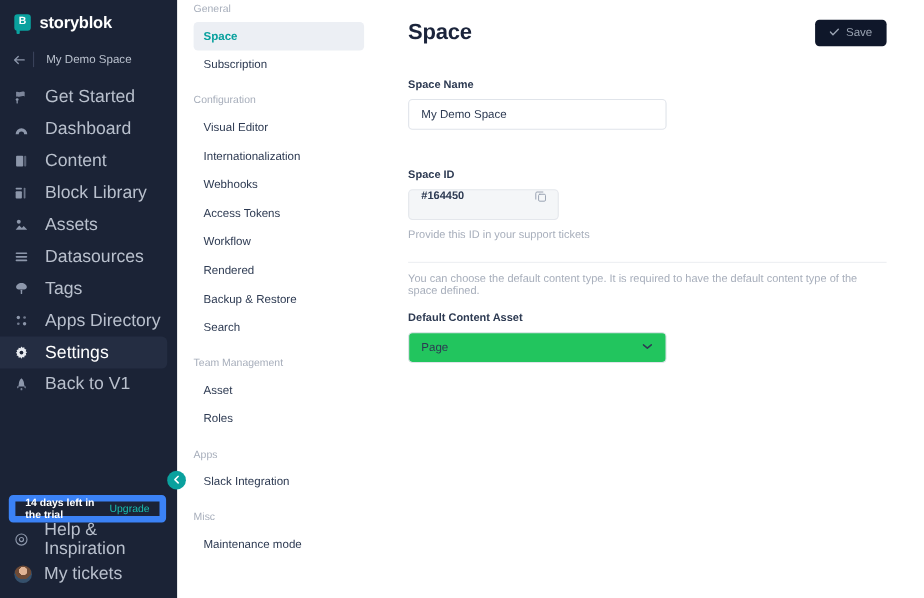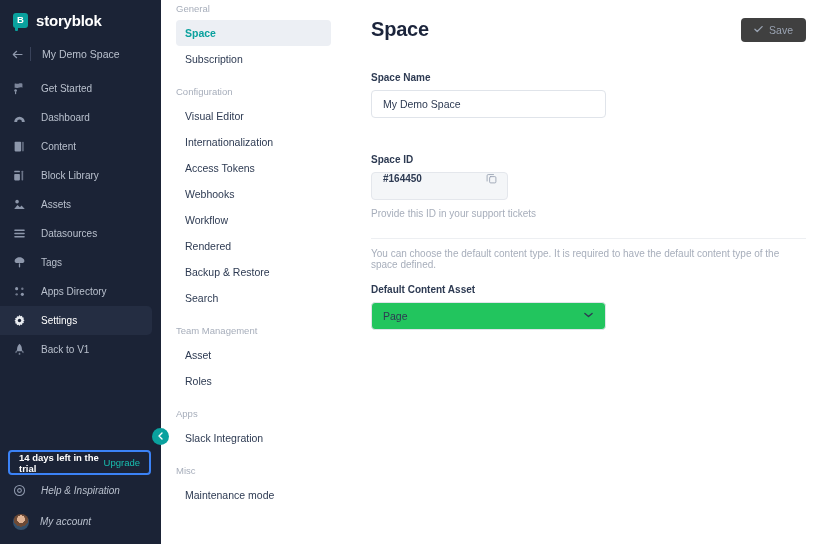--- a/index.html
+++ b/index.html
@@ -49,33 +49,33 @@
     padding-left: 13px; cursor: pointer; border-radius: 0 5px 5px 0;
     margin-right: 9px;
   }
   .nav-item.active { background: #242d42; }
   .nav-ico {
     width: 17px; height: 16px; margin-right: 11px;
     display: flex; align-items: center; justify-content: flex-start;
     color: #8d97ab;
   }
   .nav-item.active .nav-ico { color: #e8ebf0; }
-  .nav-label { color: #b9c0cd; font-size: 10px; }
+  .nav-label { color: #b9c0cd; font-size: 16px; }
   .nav-item.active .nav-label { color: #ffffff; }
 
   .sidebar-bottom { position: absolute; left: 0; bottom: 0; width: 161px; }
   .trial-box {
-    margin: 0 10px 0 8px; height: 25px; border: 2px solid #3b82f6;
+    margin: 0 10px 0 8px; height: 25px; border: 6px solid #3b82f6;
     border-radius: 4px; display: flex; align-items: center;
     justify-content: space-between; padding: 0 9px;
   }
   .trial-text { color: #ffffff; font-size: 9.5px; font-weight: bold; }
   .trial-upgrade { color: #18bfb0; font-size: 9.5px; cursor: pointer; }
   .bottom-item {
-    display: flex; align-items: center; height: 31px; padding-left: 13px; cursor: pointer; font-style: italic;
+    display: flex; align-items: center; height: 31px; padding-left: 13px; cursor: pointer;
   }
   .avatar {
     width: 16px; height: 16px; border-radius: 50%; margin-right: 11px;
     background: radial-gradient(circle at 50% 32%, #e0b394 0 28%, #6d4a36 29% 55%, #35506b 56% 100%);
     border: 1px solid #3a4considered;
     flex: 0 0 16px;
   }
   .collapse-btn {
     position: absolute; left: 152px; top: 428px; width: 17px; height: 17px;
     background: #0aa19e; border-radius: 50%; z-index: 5;
@@ -99,21 +99,21 @@
     font-size: 10.5px; color: #2d3a52; cursor: pointer;
   }
   .sn-item.active { background: #eceff4; color: #0aa19e; font-weight: bold; }
 
   
   .main { flex: 1; background: #ffffff; position: relative; padding: 18px 44px 0 26px; }
   .main-head { display: flex; align-items: flex-start; justify-content: space-between; }
   .page-title { font-size: 20px; font-weight: bold; color: #1b243b; letter-spacing: -0.2px; }
   .save-btn {
     display: flex; align-items: center; gap: 6px;
-    background: #404040; color: #9aa3b2; border: none; border-radius: 4px;
+    background: #0f172a; color: #9aa3b2; border: none; border-radius: 4px;
     height: 24px; padding: 0 13px; font-size: 10.5px;
     font-family: "Liberation Sans", sans-serif; cursor: default;
   }
   .check-ico { font-size: 9px; line-height: 1; }
 
   .field-label { font-size: 10px; font-weight: bold; color: #2d3a52; margin-bottom: 7px; }
   .f-name { margin-top: 30px; }
   .text-input {
     width: 235px; height: 28px; border: 1px solid #e0e4ea; border-radius: 4px;
     background: #ffffff; font-size: 10.5px; color: #2d3a52;
@@ -293,36 +293,36 @@
           <svg width="13" height="13" viewBox="0 0 16 16" fill="none" stroke="currentColor" stroke-width="1.3">
             <circle cx="8" cy="8" r="6.2"></circle>
             <circle cx="8" cy="8" r="2.3"></circle>
           </svg>
         </span>
         <span class="nav-label">Help &amp; Inspiration</span>
       </div>
 
       <div class="bottom-item" style="margin-bottom:7px;">
         <span class="avatar"></span>
-        <span class="nav-label">My account</span>
+        <span class="nav-label">My tickets</span>
       </div>
     </div>
   </aside>
 
   <nav class="settings-nav">
 
     <div class="sn-group first">General</div>
     <div class="sn-item active">Space</div>
     <div class="sn-item">Subscription</div>
 
     <div class="sn-group">Configuration</div>
     <div class="sn-item">Visual Editor</div>
     <div class="sn-item">Internationalization</div>
+    <div class="sn-item">Webhooks</div>
     <div class="sn-item">Access Tokens</div>
-    <div class="sn-item">Webhooks</div>
     <div class="sn-item">Workflow</div>
     <div class="sn-item">Rendered</div>
     <div class="sn-item">Backup &amp; Restore</div>
     <div class="sn-item">Search</div>
 
     <div class="sn-group">Team Management</div>
     <div class="sn-item">Asset</div>
     <div class="sn-item">Roles</div>
 
     <div class="sn-group">Apps</div>

